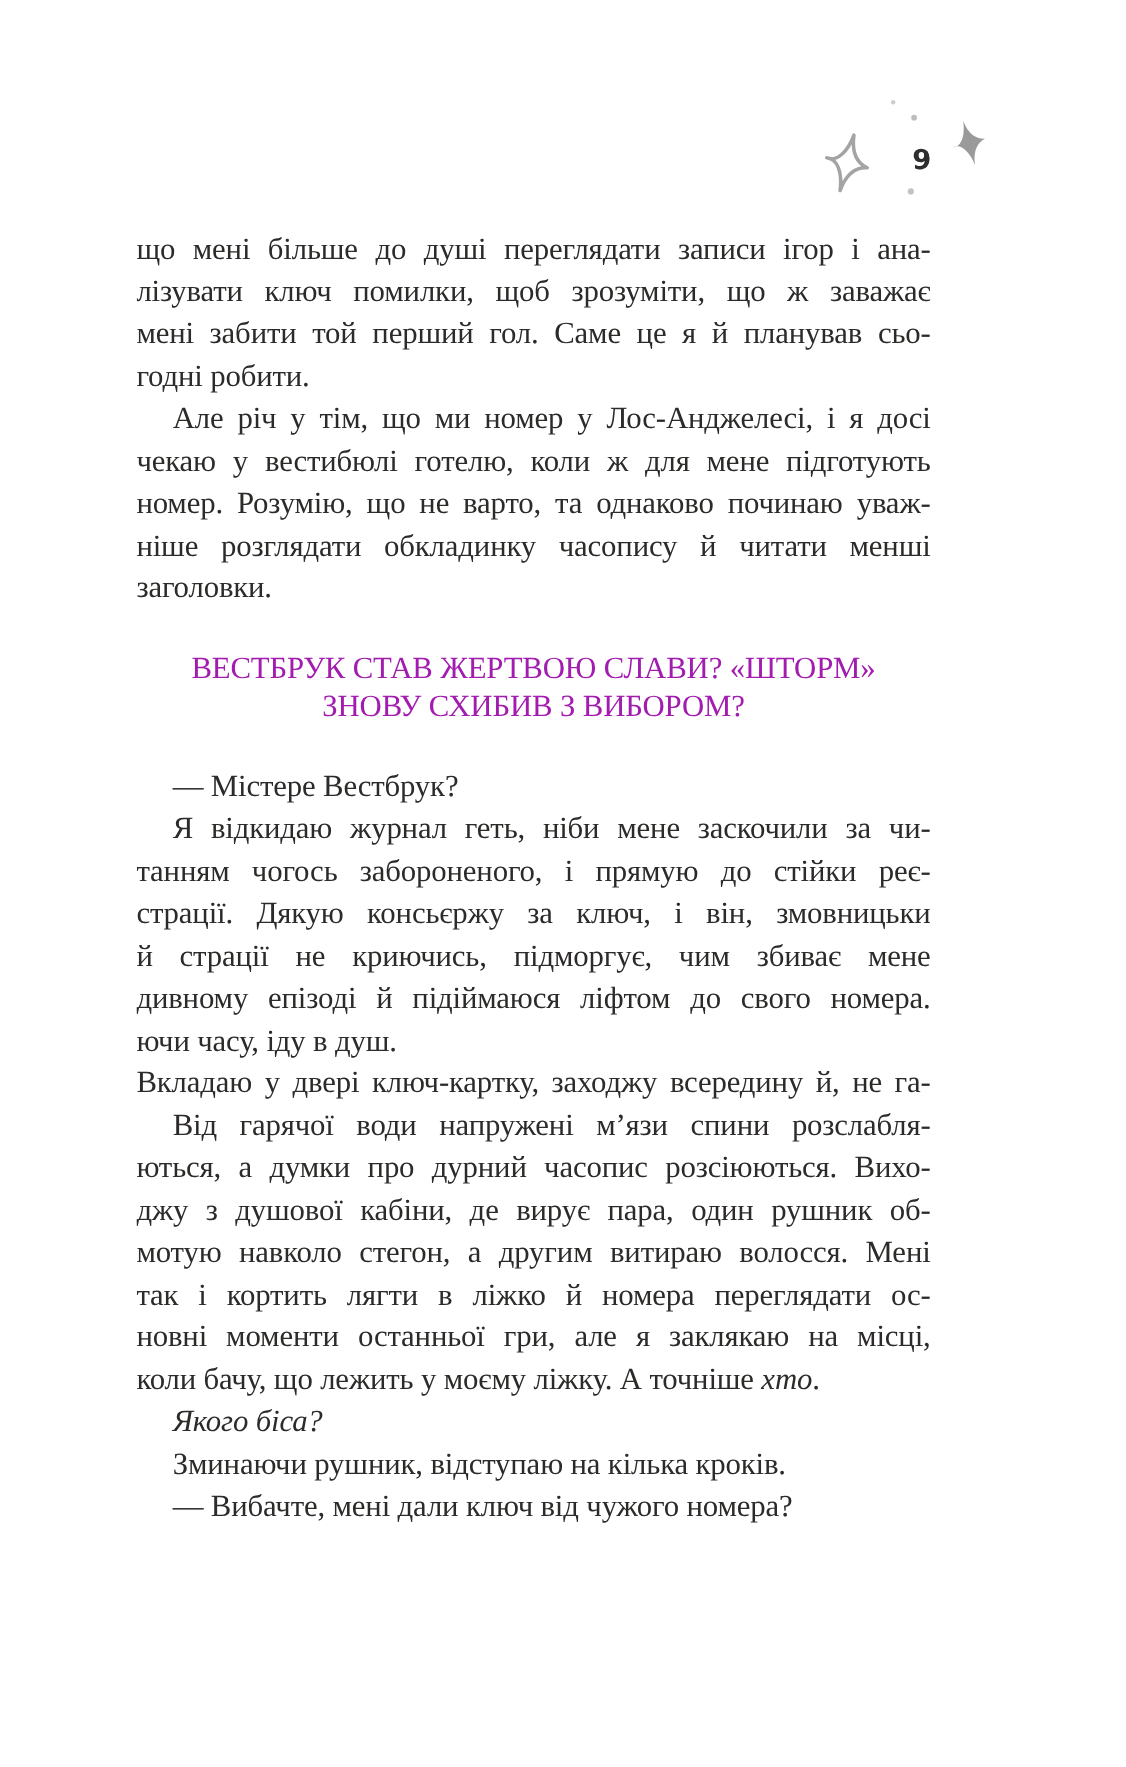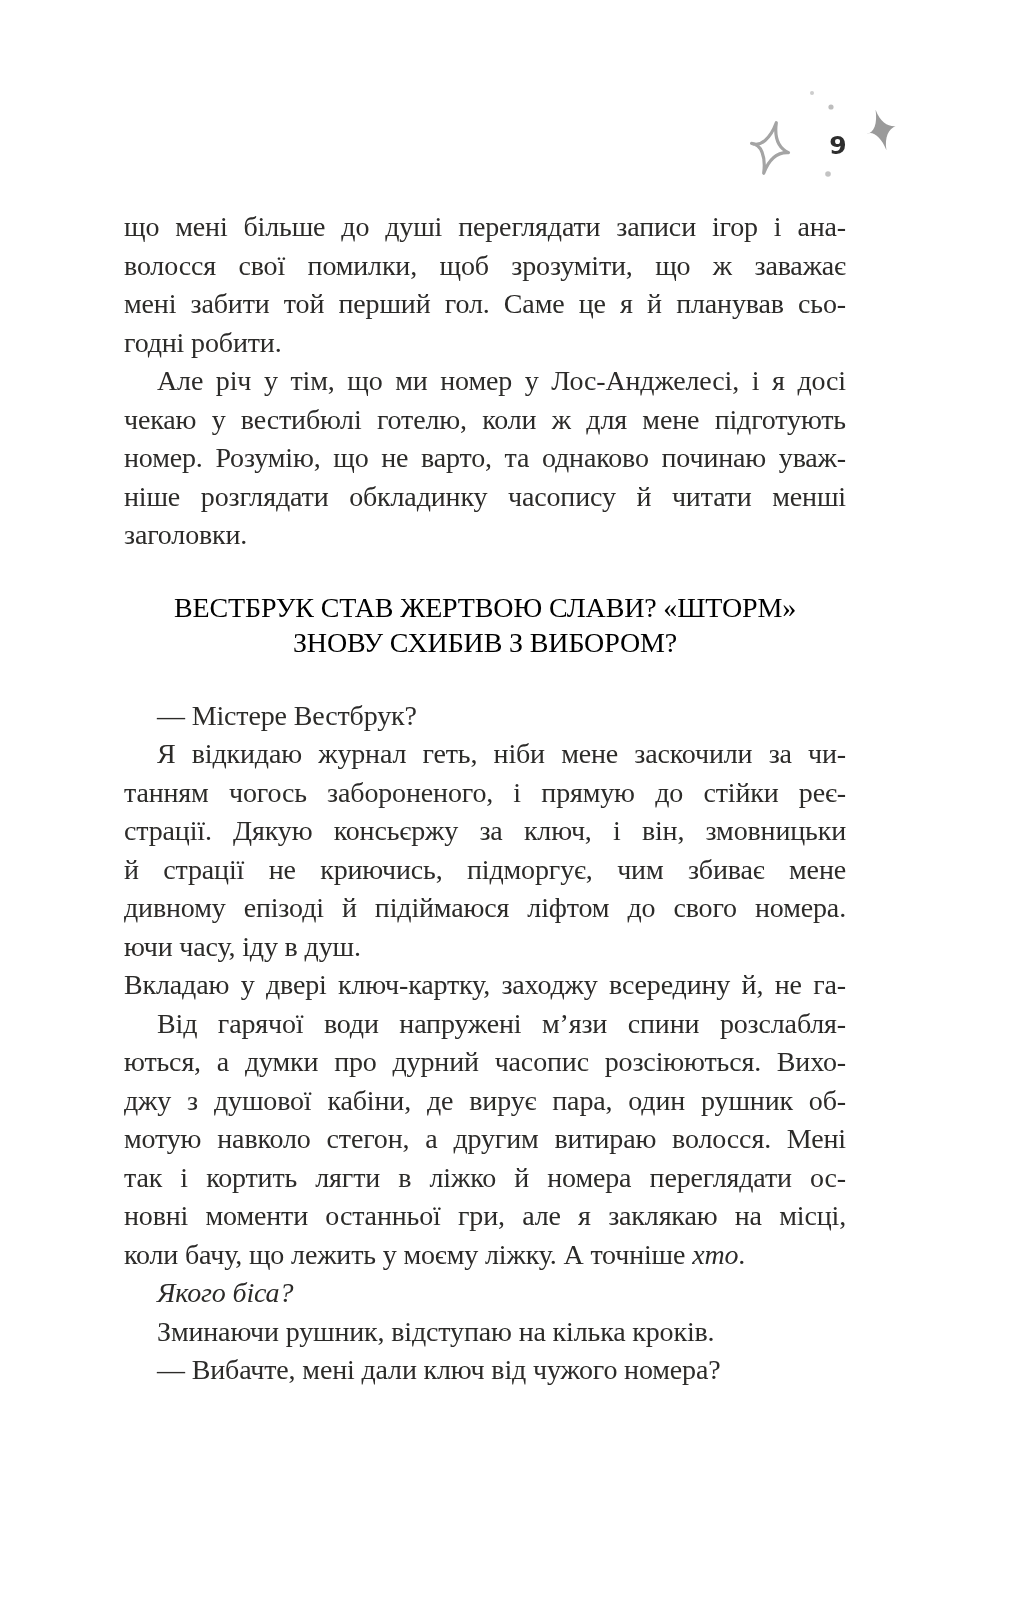--- a/index.html
+++ b/index.html
@@ -37,21 +37,21 @@
   .line { height: 38.5px; line-height: 38.5px; overflow: hidden; }
   .line.just { text-align: justify; text-align-last: justify; }
   .line.last { text-align: left; text-align-last: left; }
   .line.indent { text-indent: 33px; }
   .para.heading { margin: 35px 0 37px 0; }
   .para.heading .line {
     height: 35px;
     line-height: 35px;
     text-align: left;
     text-align-last: center;
-    color: #000000;
+    color: #a21caf;
   }
   .para.italic .line, .italic { font-style: italic; }
 </style>
 </head>
 <body>
 
 <div class="page">
 
   <svg class="decor-svg" viewBox="0 0 170 100" aria-hidden="true">
     <g>
@@ -65,21 +65,21 @@
     <g transform="translate(141,45) rotate(-15)">
       <path d="M0,-21 C1.5,-7.5 7.5,-1.5 15,0 C7.5,1.5 1.5,7.5 0,21 C-1.5,7.5 -7.5,-1.5 -15,0 C-7.5,1.5 -1.5,-7.5 0,-21 Z" fill="#9a9a9a"></path>
     </g>
   </svg>
 
   <div class="page-number">9</div>
 
   <main class="text-block">
       <div class="para body">
         <div class="line just">що мені більше до душі переглядати записи ігор і ана-</div>
-        <div class="line just">волосся свої помилки, щоб зрозуміти, що ж заважає</div>
+        <div class="line just">лізувати ключ помилки, щоб зрозуміти, що ж заважає</div>
         <div class="line just">мені забити той перший гол. Саме це я й планував сьо-</div>
         <div class="line last">годні робити.</div>
       </div>
       <div class="para body">
         <div class="line just indent">Але річ у тім, що ми номер у Лос-Анджелесі, і я досі</div>
         <div class="line just">чекаю у вестибюлі готелю, коли ж для мене підготують</div>
         <div class="line just">номер. Розумію, що не варто, та однаково починаю уваж-</div>
         <div class="line just">ніше розглядати обкладинку часопису й читати менші</div>
         <div class="line last">заголовки.</div>
       </div>

